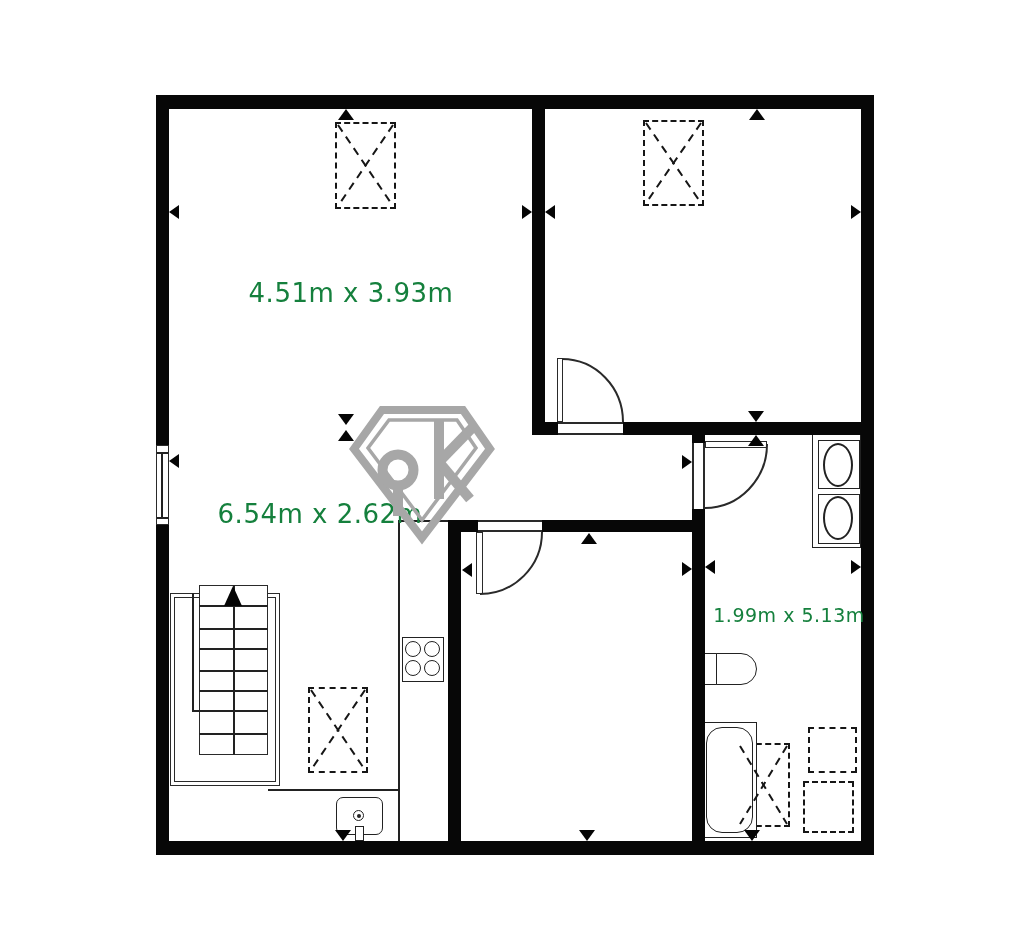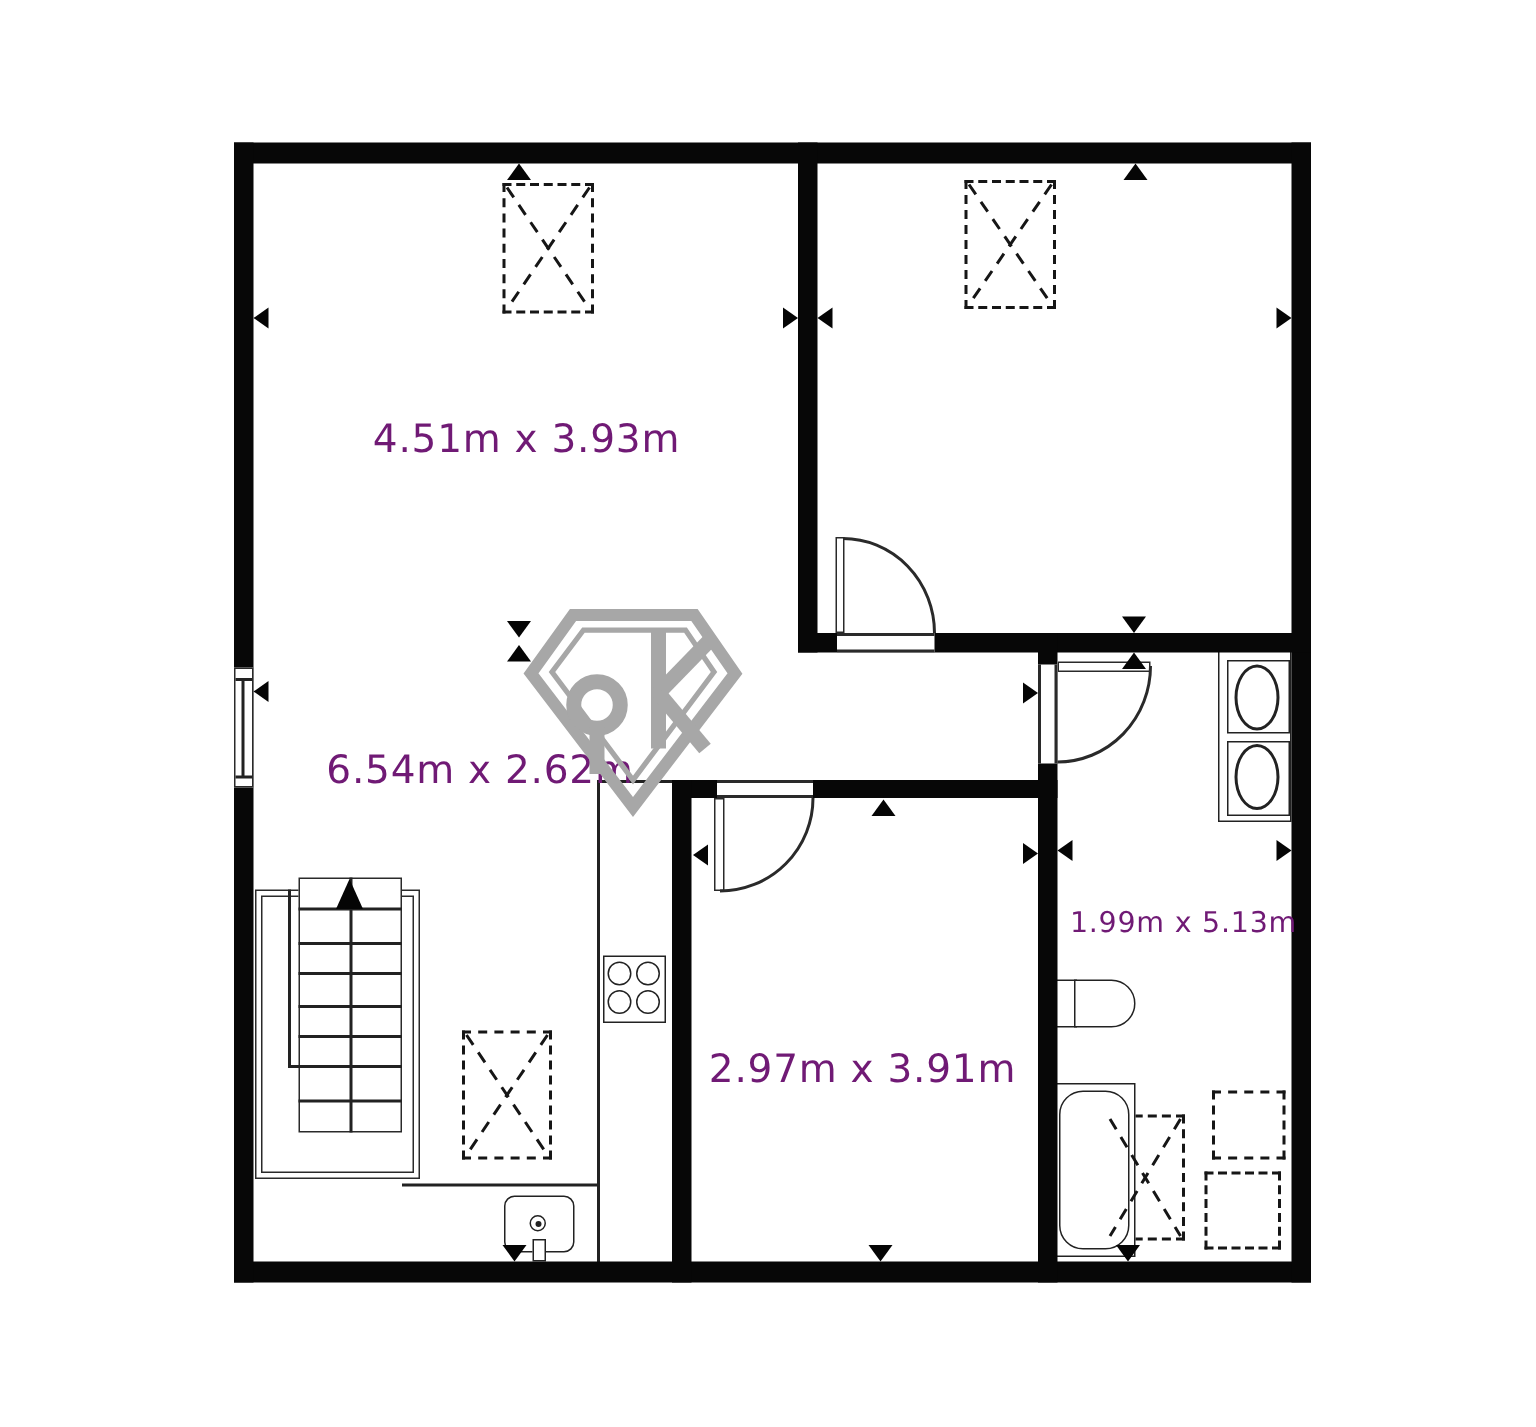--- a/index.html
+++ b/index.html
@@ -8,21 +8,21 @@
   #scene *{box-sizing:border-box;}
   .abs{position:absolute;}
   .wall{position:absolute;background:#070707;}
   .tl{position:absolute;background:#222;}
   .opening-h{position:absolute;background:#fff;border-top:2px solid #2a2a2a;border-bottom:2px solid #2a2a2a;}
   .opening-v{position:absolute;background:#fff;border-left:2px solid #2a2a2a;border-right:2px solid #2a2a2a;}
   .leaf{position:absolute;background:#fff;border:1.5px solid #2a2a2a;}
   .fx{position:absolute;background:#fff;border:2px solid #222;}
   .fx.thin{border-width:1.5px;}
   .dashedbox{position:absolute;border:2px dashed #161616;background:transparent;}
-  .roomlabel{position:absolute;transform:translate(-50%,-50%);font-size:26px;color:#701a75;
+  .roomlabel{position:absolute;transform:translate(-50%,-50%);font-size:26px;color:#15803d;
              white-space:nowrap;letter-spacing:0.5px;}
   .roomlabel.small{font-size:19px;}
   .tri{position:absolute;width:0;height:0;}
   .tri.up{border-left:8px solid transparent;border-right:8px solid transparent;border-bottom:11px solid #050505;}
   .tri.down{border-left:8px solid transparent;border-right:8px solid transparent;border-top:11px solid #050505;}
   .tri.left{border-top:7px solid transparent;border-bottom:7px solid transparent;border-right:10px solid #050505;}
   .tri.right{border-top:7px solid transparent;border-bottom:7px solid transparent;border-left:10px solid #050505;}
   .tri.bigup{border-left:9px solid transparent;border-right:9px solid transparent;border-bottom:20px solid #050505;}
   .circ{position:absolute;border:1.5px solid #222;border-radius:50%;background:#fff;}
   #svg-overlay{position:absolute;left:0;top:0;pointer-events:none;}
@@ -118,21 +118,20 @@
   <div class="tri right" style="left:682px;top:562px;"></div>
   <div class="tri left" style="left:705px;top:560px;"></div>
   <div class="tri right" style="left:851px;top:560px;"></div>
   <div class="tri up" style="left:581px;top:533px;"></div>
   <div class="tri down" style="left:579px;top:830px;"></div>
   <div class="tri down" style="left:335px;top:830px;"></div>
   <div class="tri down" style="left:744px;top:830px;"></div>
 
   <div class="roomlabel" style="left:351px;top:293px;">4.51m x 3.93m</div>
   <div class="roomlabel" style="left:320px;top:514px;">6.54m x 2.62m</div>
-  <div class="roomlabel" style="left:575px;top:713px;">2.97m x 3.91m</div>
   <div class="roomlabel small" style="left:789px;top:615px;">1.99m x 5.13m</div>
 
   <svg id="svg-overlay" width="1024" height="951" viewBox="0 0 1024 951">
 
     <path d="M562,359 A61,63 0 0 1 623,422" fill="none" stroke="#2a2a2a" stroke-width="2"></path>
     <path d="M767,444 A62,64 0 0 1 705,508" fill="none" stroke="#2a2a2a" stroke-width="2"></path>
     <path d="M480,594 A62,62 0 0 0 542,532" fill="none" stroke="#2a2a2a" stroke-width="2"></path>
 
     <g stroke="#161616" stroke-width="2" stroke-dasharray="8 6">
       <line x1="338" y1="125" x2="393" y2="206"></line>

